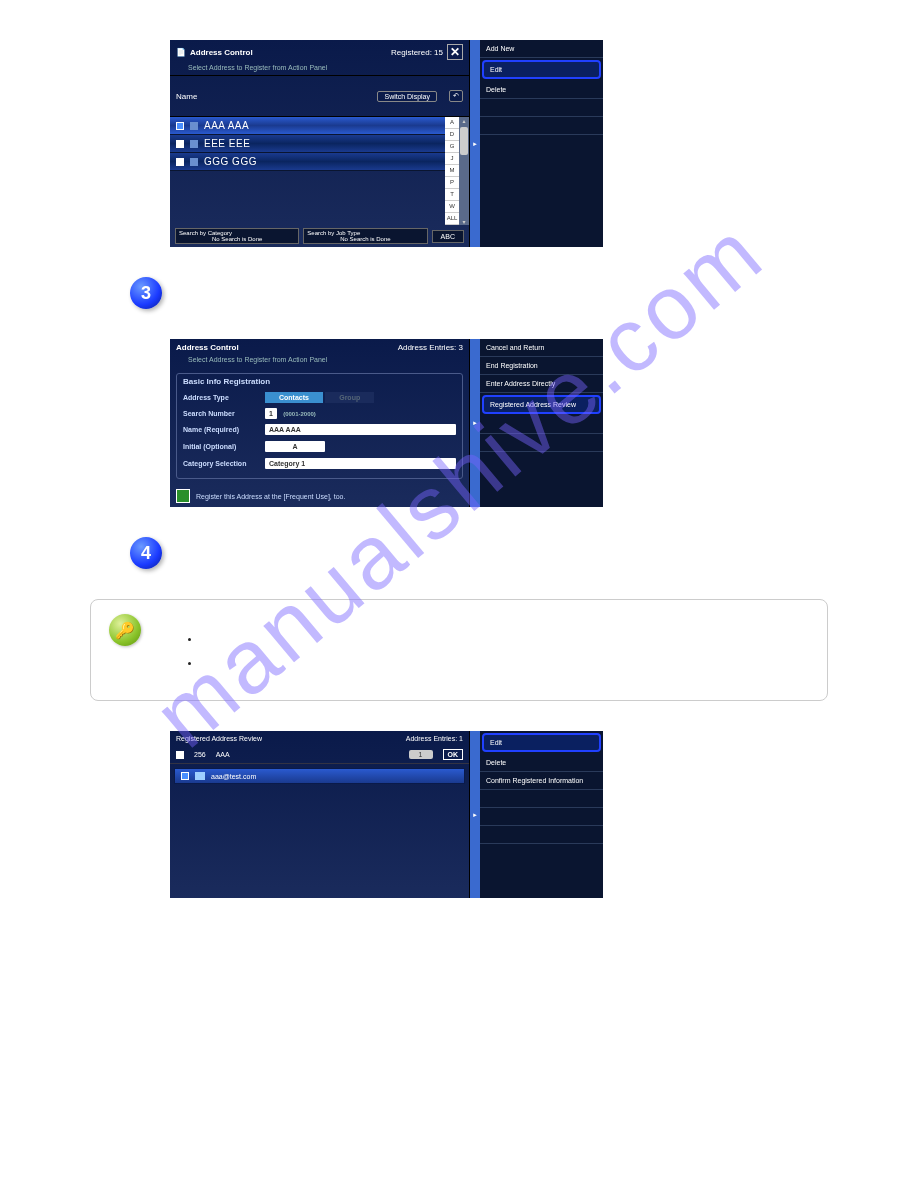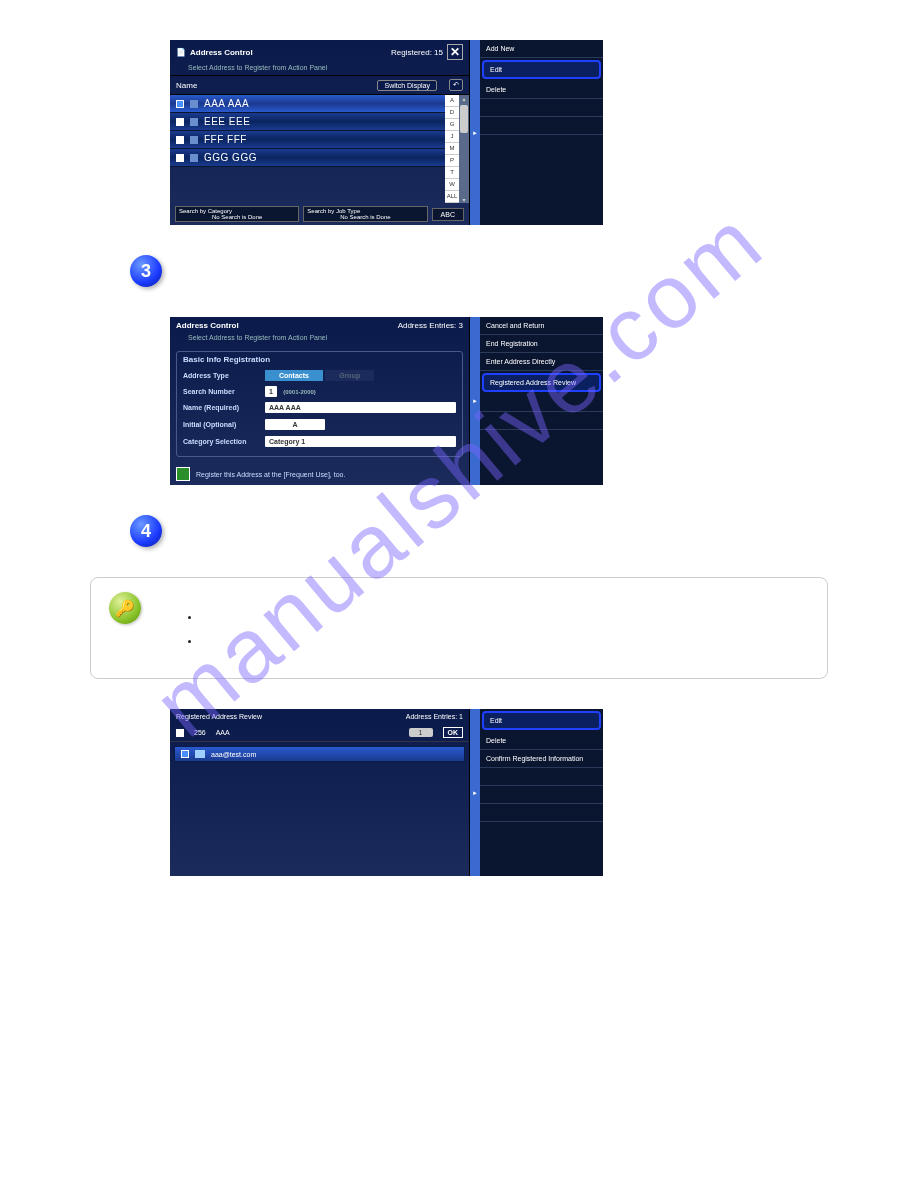--- a/index.html
+++ b/index.html
@@ -56,21 +56,21 @@
     display: flex; align-items: center; justify-content: center;
     font-size: 12px; font-weight: bold;
   }
   .sub-header {
     padding: 0 6px 4px 18px;
     font-size: 7px;
     color: #9bb;
   }
   .name-row {
     display: flex;
-    padding: 3px 6px;
+    padding: 14px 6px;
     align-items: center;
     gap: 12px;
     border-top: 1px solid #000;
     border-bottom: 1px solid #000;
   }
   .name-row .lbl { flex: 1; font-size: 8px; }
   .switch-btn {
     border: 1px solid #888;
     background: #0a1a4a;
     padding: 1px 6px;
@@ -359,25 +359,20 @@
             <span class="txt">AAA AAA</span>
           </div>
         <div class="list-item">
             <span class="chk"></span>
             <span class="tiny-icon"></span>
             <span class="txt">EEE EEE</span>
           </div>
         <div class="list-item">
             <span class="chk"></span>
             <span class="tiny-icon"></span>
-            <span class="txt">FFF FFF</span>
-          </div>
-        <div class="list-item">
-            <span class="chk"></span>
-            <span class="tiny-icon"></span>
             <span class="txt">GGG GGG</span>
           </div>
       </div>
       <div class="index-col">
         <div>A</div>
         <div>D</div>
         <div>G</div>
         <div>J</div>
         <div>M</div>
         <div>P</div>

